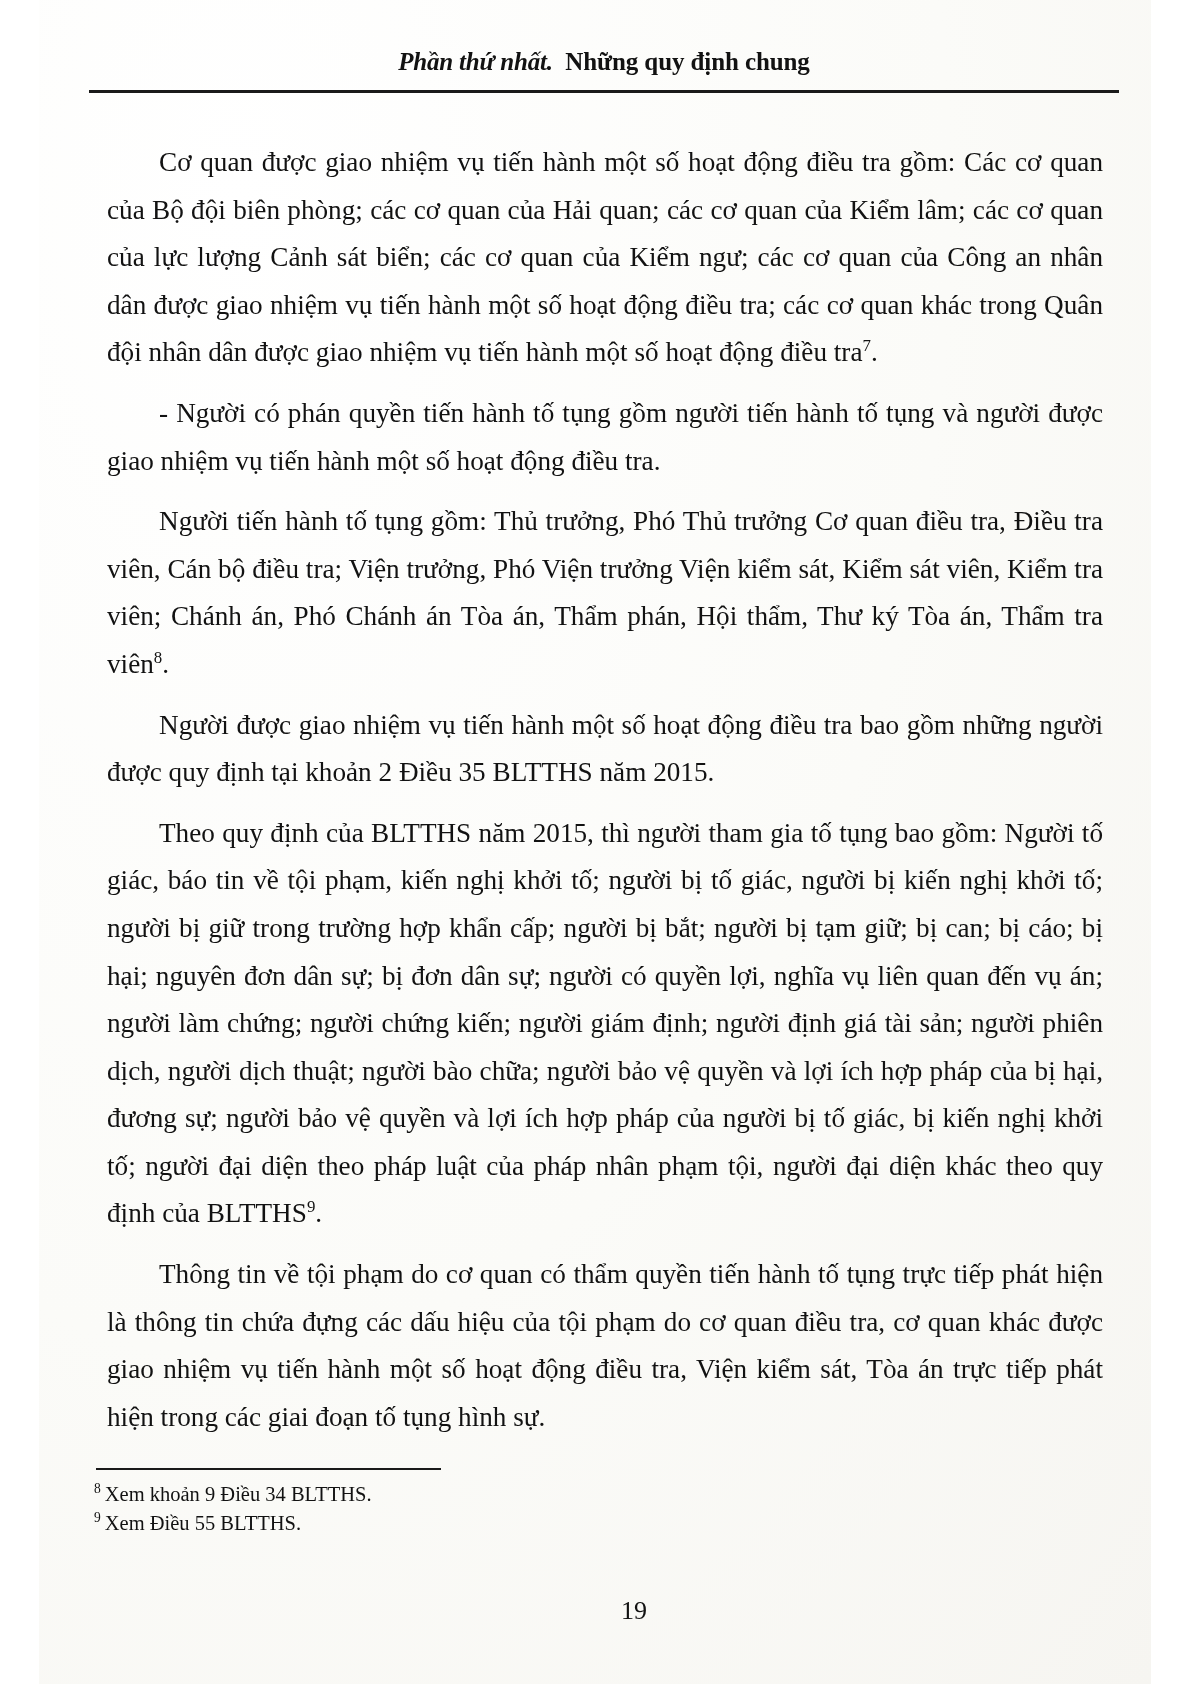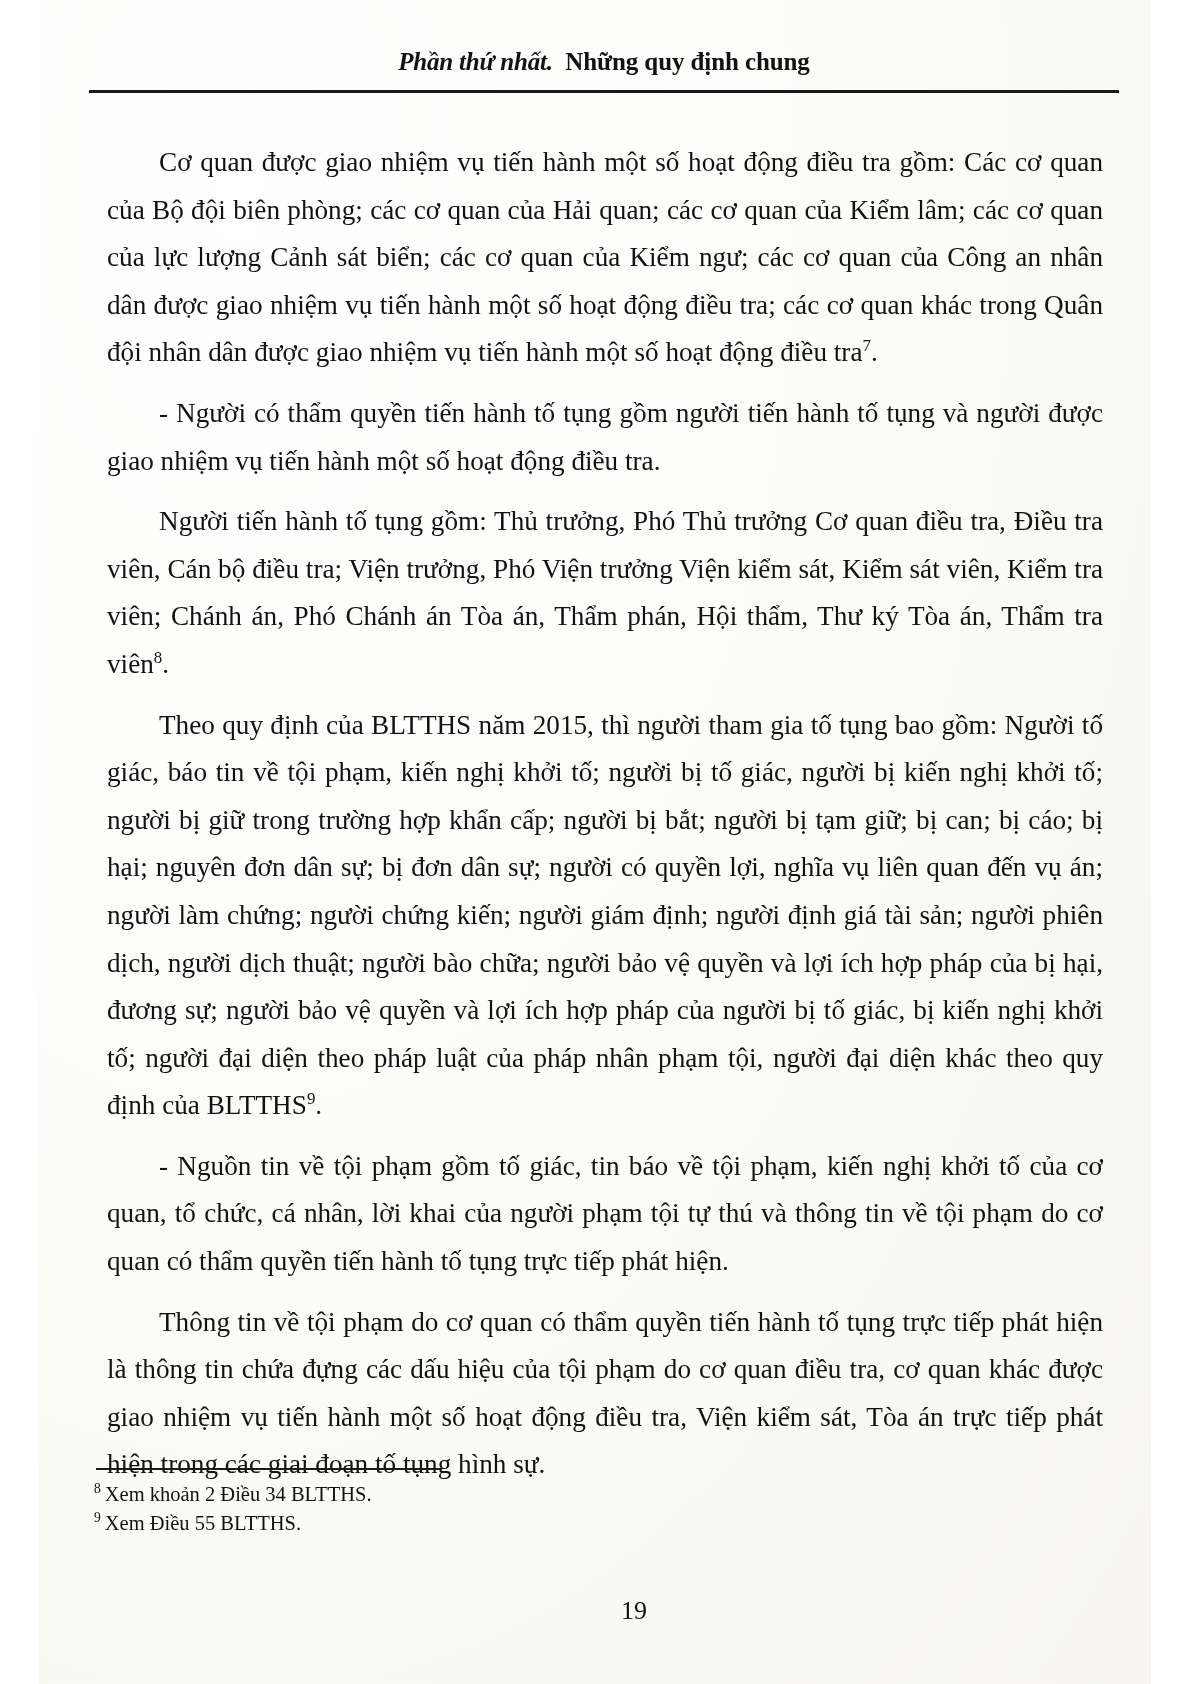--- a/index.html
+++ b/index.html
@@ -132,29 +132,29 @@
   <div class="content">
 
     <div class="running-head">
       <span class="rh-part1">Phần thứ nhất.</span>
       <span>&nbsp;</span><span class="rh-part2">Những quy định chung</span>
     </div>
     <div class="head-rule"></div>
 
     <div class="body-text">
         <p><span>Cơ quan được giao nhiệm vụ tiến hành một số hoạt động điều tra gồm: Các cơ quan của Bộ đội biên phòng; các cơ quan của Hải quan; các cơ quan của Kiểm lâm; các cơ quan của lực lượng Cảnh sát biển; các cơ quan của Kiểm ngư; các cơ quan của Công an nhân dân được giao nhiệm vụ tiến hành một số hoạt động điều tra; các cơ quan khác trong Quân đội nhân dân được giao nhiệm vụ tiến hành một số hoạt động điều tra</span><sup class="fn">7</sup><span>.</span></p>
-        <p><span>- Người có thẩm quyền tiến hành tố tụng gồm người tiến hành tố tụng và người được giao nhiệm vụ tiến hành một số hoạt động điều tra.</span></p>
+        <p><span>- Người có phán quyền tiến hành tố tụng gồm người tiến hành tố tụng và người được giao nhiệm vụ tiến hành một số hoạt động điều tra.</span></p>
         <p><span>Người tiến hành tố tụng gồm: Thủ trưởng, Phó Thủ trưởng Cơ quan điều tra, Điều tra viên, Cán bộ điều tra; Viện trưởng, Phó Viện trưởng Viện kiểm sát, Kiểm sát viên, Kiểm tra viên; Chánh án, Phó Chánh án Tòa án, Thẩm phán, Hội thẩm, Thư ký Tòa án, Thẩm tra viên</span><sup class="fn">8</sup><span>.</span></p>
+        <p><span>Người được giao nhiệm vụ tiến hành một số hoạt động điều tra bao gồm những người được quy định tại khoản 2 Điều 35 BLTTHS năm 2015.</span></p>
         <p><span>Theo quy định của BLTTHS năm 2015, thì người tham gia tố tụng bao gồm: Người tố giác, báo tin về tội phạm, kiến nghị khởi tố; người bị tố giác, người bị kiến nghị khởi tố; người bị giữ trong trường hợp khẩn cấp; người bị bắt; người bị tạm giữ; bị can; bị cáo; bị hại; nguyên đơn dân sự; bị đơn dân sự; người có quyền lợi, nghĩa vụ liên quan đến vụ án; người làm chứng; người chứng kiến; người giám định; người định giá tài sản; người phiên dịch, người dịch thuật; người bào chữa; người bảo vệ quyền và lợi ích hợp pháp của bị hại, đương sự; người bảo vệ quyền và lợi ích hợp pháp của người bị tố giác, bị kiến nghị khởi tố; người đại diện theo pháp luật của pháp nhân phạm tội, người đại diện khác theo quy định của BLTTHS</span><sup class="fn">9</sup><span>.</span></p>
-        <p><span>- Nguồn tin về tội phạm gồm tố giác, tin báo về tội phạm, kiến nghị khởi tố của cơ quan, tổ chức, cá nhân, lời khai của người phạm tội tự thú và thông tin về tội phạm do cơ quan có thẩm quyền tiến hành tố tụng trực tiếp phát hiện.</span></p>
         <p><span>Thông tin về tội phạm do cơ quan có thẩm quyền tiến hành tố tụng trực tiếp phát hiện là thông tin chứa đựng các dấu hiệu của tội phạm do cơ quan điều tra, cơ quan khác được giao nhiệm vụ tiến hành một số hoạt động điều tra, Viện kiểm sát, Tòa án trực tiếp phát hiện trong các giai đoạn tố tụng hình sự.</span></p>
       </div>
 
     <div class="fn-rule"></div>
     <div class="footnotes">
-        <div><sup>8</sup><span>Xem khoản 2 Điều 34 BLTTHS.</span></div>
+        <div><sup>8</sup><span>Xem khoản 9 Điều 34 BLTTHS.</span></div>
         <div><sup>9</sup><span>Xem Điều 55 BLTTHS.</span></div>
       </div>
 
     <div class="folio">19</div>
 
   </div>
 </div>
 
 </body></html>

